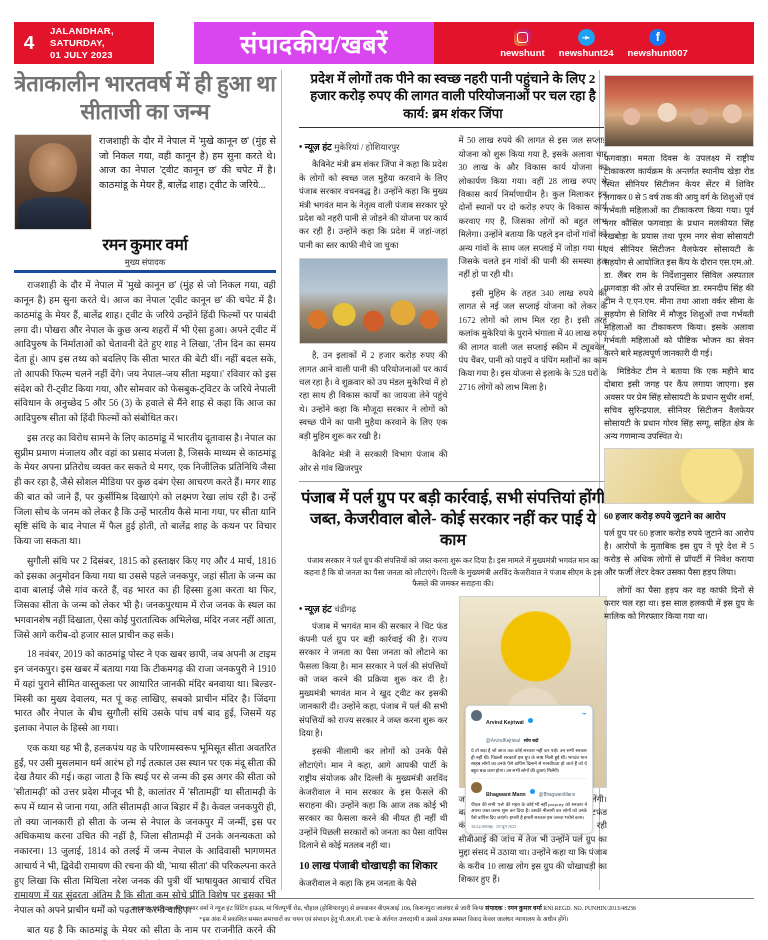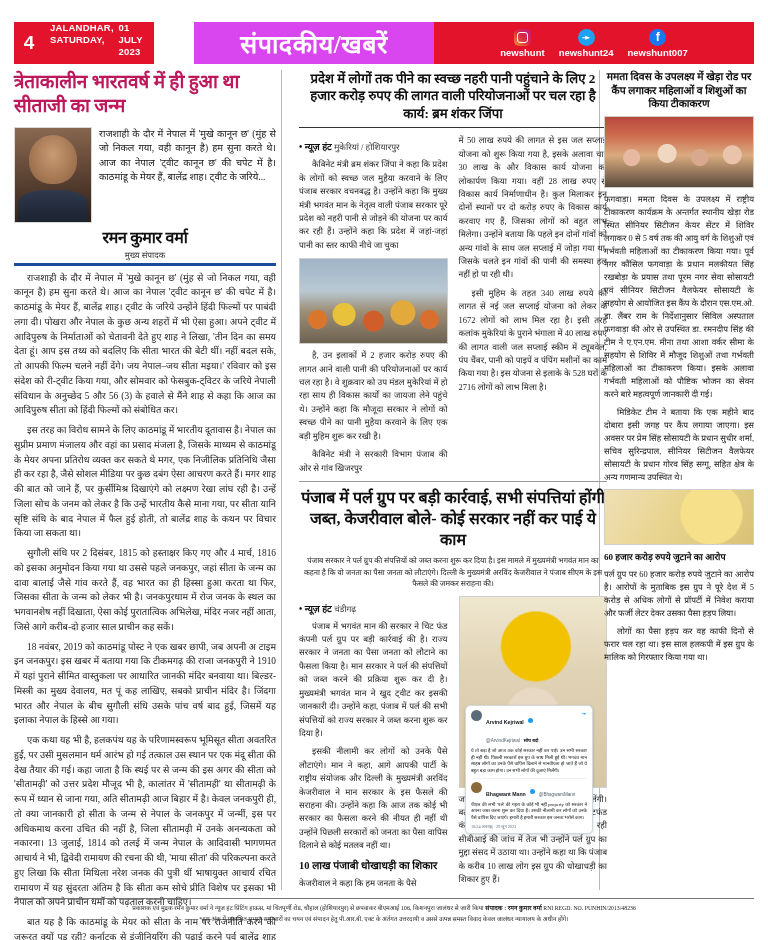--- a/index.html
+++ b/index.html
@@ -37,21 +37,21 @@
     color: #1a4b9c; font-weight: bold; font-size: 17px;
     font-family: "Liberation Sans", sans-serif; letter-spacing: -0.5px;
   }
   .mh-logo .lg-red {
     color: #e3132b; font-weight: bold; font-size: 17px;
     font-family: "Liberation Sans", sans-serif; letter-spacing: -0.5px;
     margin-left: 3px;
   }
   .mh-date {
     width: 110px; background: #e3132b; color: #fff;
-    display: flex; justify-content: center;
+    display: flex; flex-direction: column; justify-content: center;
     padding-left: 6px;
     font-family: "Liberation Sans", sans-serif;
     font-weight: bold; font-size: 9.5px; line-height: 1.25;
     letter-spacing: 0.2px;
   }
   .mh-title {
     flex: 0 0 240px; background: #d946ef; color: #fff;
     display: flex; align-items: center; justify-content: center;
     font-size: 25px; font-weight: bold;
     letter-spacing: 0.5px;
@@ -88,22 +88,22 @@
   .col-right  { left: 604px; width: 150px; }
 
   .vrule {
     position: absolute; top: 70px; width: 1px; background: #b9b9b9;
   }
   .vr1 { left: 281px; height: 820px; }
   .vr2 { left: 599px; height: 820px; }
 
   
   h1.hl {
-    font-size: 19px; line-height: 1.28; 
-    font-weight: bold; color: #be185d; letter-spacing: -0.2px;
+    font-size: 22px; line-height: 1.28; text-align: center;
+    font-weight: bold; color: #737373; letter-spacing: -0.2px;
   }
   h2.hl-mid {
     font-size: 13.2px; line-height: 1.32; text-align: center;
     font-weight: bold; color: #111;
   }
   h2.hl-right {
     font-size: 10.5px; line-height: 1.3; text-align: center;
     font-weight: bold; color: #111;
   }
   .rule-under {
@@ -359,21 +359,20 @@
           <span class="tw-verif"></span>
           <span class="tw-handle">@BhagwantMann</span>
         </span>
       </div>
       <div class="tw-body">पीएल की सभी 'पर्ल' की गहरा के कोई भी नहीं property को सरकार ने अपना जब्त करना शुरू कर दिया है। उसकी नीलामी कर लोगों को उनके पैसे वापिस दिए जाएंगे। हमारी है हमारी सरकार इस जनता भरोसे काम।</div>
       <div class="tw-meta">10:24 अपराह्न · 29 जून 2023</div>
     </div>
   </div>
 
   <div class="col col-right">
-    <h2 class="hl-right">ममता दिवस के उपलक्ष्य में खेड़ा रोड पर कैंप लगाकर महिलाओं व शिशुओं का किया टीकाकरण</h2>
     <div class="photo ph-camp" style="height:72px; margin:5px 0 5px 0;"></div>
     <p class="body-p noind" style="font-size:8.4px; line-height:1.55;">फगवाड़ा। ममता दिवस के उपलक्ष्य में राष्ट्रीय टीकाकरण कार्यक्रम के अन्तर्गत स्थानीय खेड़ा रोड स्थित सीनियर सिटीजन केयर सेंटर में शिविर लगाकर 0 से 5 वर्ष तक की आयु वर्ग के शिशुओं एवं गर्भवती महिलाओं का टीकाकरण किया गया। पूर्व नगर कौंसिल फगवाड़ा के प्रधान मलकीयत सिंह रखबोड़ा के प्रयास तथा पूरम नगर सेवा सोसायटी एवं सीनियर सिटीजन वैलफेयर सोसायटी के सहयोग से आयोजित इस कैंप के दौरान एस.एम.ओ. डा. लैंबर राम के निर्देशानुसार सिविल अस्पताल फगवाड़ा की ओर से उपस्थित डा. रमनदीप सिंह की टीम ने ए.एन.एम. मीना तथा आशा वर्कर सीमा के सहयोग से शिविर में मौजूद शिशुओं तथा गर्भवती महिलाओं का टीकाकरण किया। इसके अलावा गर्भवती महिलाओं को पौष्टिक भोजन का सेवन करने बारे महत्वपूर्ण जानकारी दी गई।</p>
     <p class="body-p" style="font-size:8.4px; line-height:1.55;">मिडिकेट टीम ने बताया कि एक महीने बाद दोबारा इसी जगह पर कैंप लगाया जाएगा। इस अवसर पर प्रेम सिंह सोसायटी के प्रधान सुधीर शर्मा, सचिव सुरिन्द्रपाल, सीनियर सिटीजन वैलफेयर सोसायटी के प्रधान गोरव सिंह सग्गू, सहित क्षेत्र के अन्य गणमान्य उपस्थित थे।</p>
 
     <div class="photo ph-yellow" style="height:56px; margin:5px 0 4px 0;"></div>
     <div class="sub-bold-r">60 हजार करोड़ रुपये जुटाने का आरोप</div>
     <p class="body-p noind" style="font-size:8.4px; line-height:1.55;">पर्ल ग्रुप पर 60 हजार करोड़ रुपये जुटाने का आरोप है। आरोपों के मुताबिक इस ग्रुप ने पूरे देश में 5 करोड़ से अधिक लोगों से प्रॉपर्टी में निवेश कराया और फर्जी लेटर देकर उसका पैसा हड़प लिया।</p>
     <p class="body-p" style="font-size:8.4px; line-height:1.55;">लोगों का पैसा हड़प कर वह काफी दिनों से फरार चल रहा था। इस साल हलकपी में इस ग्रुप के मालिक को गिरफ्तार किया गया था।</p>
   </div>
 

